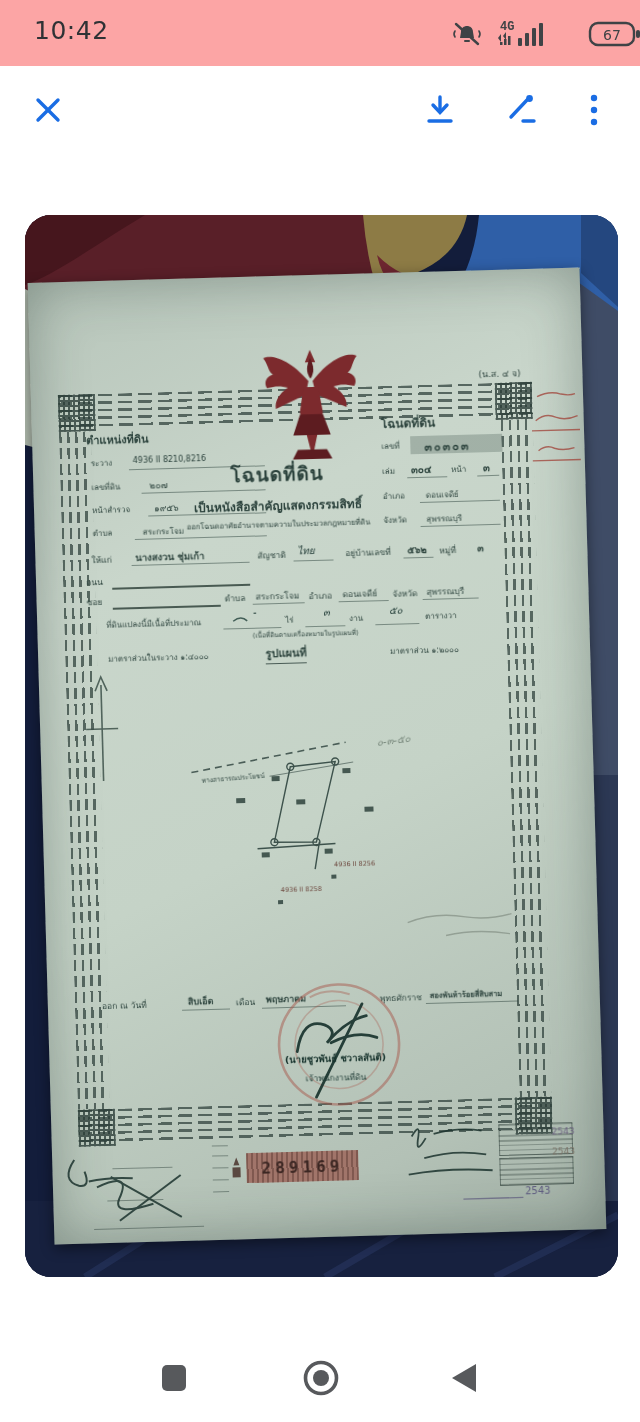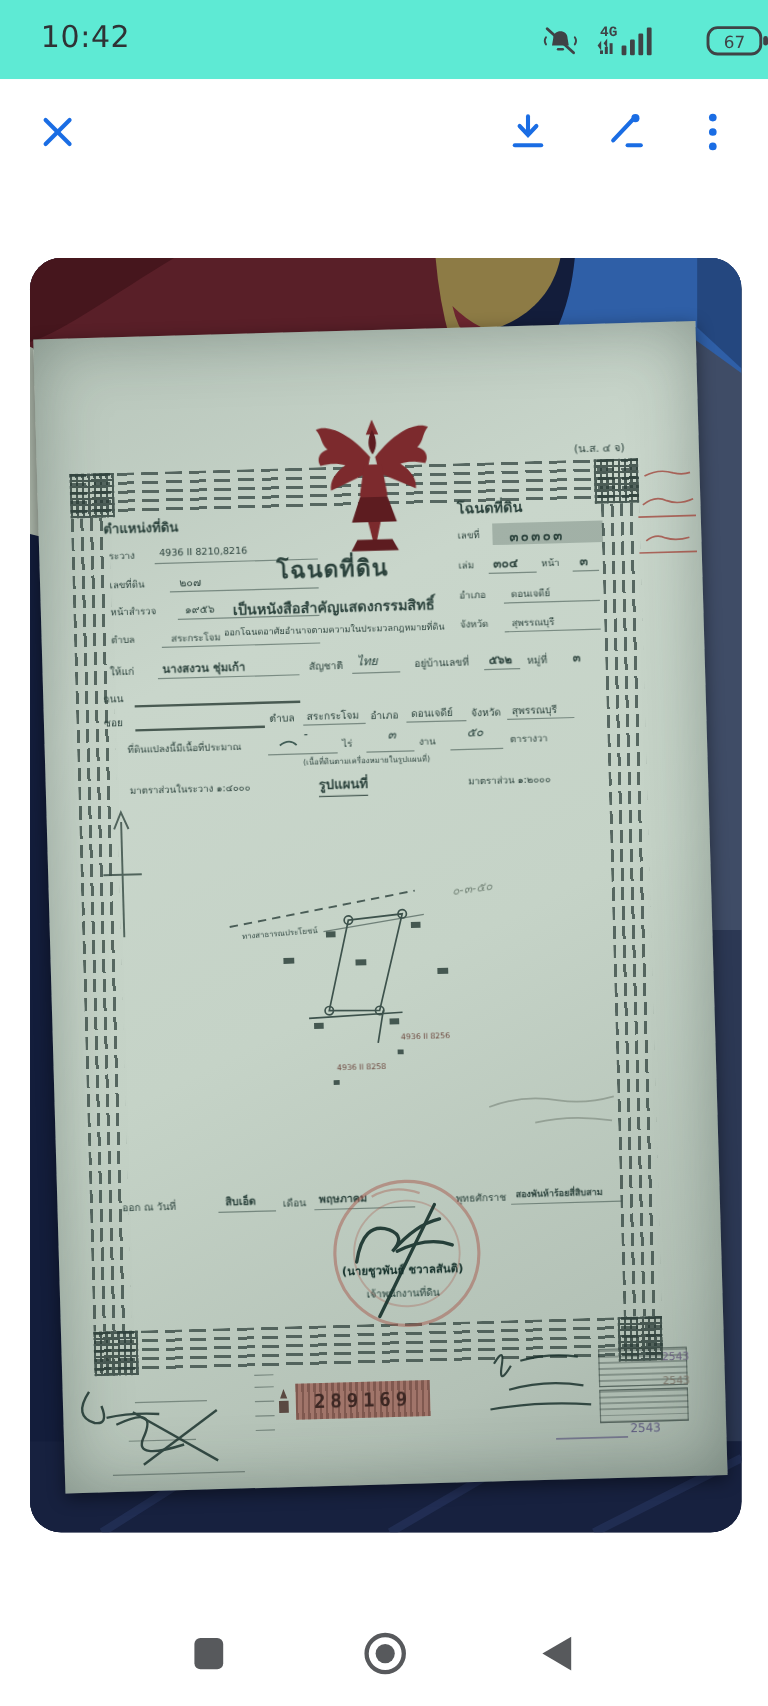--- a/index.html
+++ b/index.html
@@ -1,20 +1,20 @@
 <!DOCTYPE html>
 <html><head>
 <meta charset="utf-8">
 <style>
   html,body{margin:0;padding:0;}
   body{width:640px;height:1422px;background:#ffffff;font-family:"DejaVu Sans",sans-serif;position:relative;overflow:hidden;}
   .abs{position:absolute;}
 
   
-  #status-bar{position:absolute;left:0;top:0;width:640px;height:66px;background:#5eead4;}
+  #status-bar{position:absolute;left:0;top:0;width:640px;height:66px;background:#fca5a5;}
   #time{position:absolute;left:34px;top:16px;font-size:25px;color:#2f3235;letter-spacing:.5px;}
   .sicon{position:absolute;top:20px;}
 
   
   #action-bar{position:absolute;left:0;top:66px;width:640px;height:90px;background:#fff;}
   .abtn{position:absolute;top:22px;width:44px;height:44px;display:flex;align-items:center;justify-content:center;cursor:pointer;}
 
   
   #photo{position:absolute;left:25px;top:215px;width:593px;height:1062px;border-radius:26px;overflow:hidden;background:#101b38;}
   #blanket{position:absolute;left:0;top:0;}

